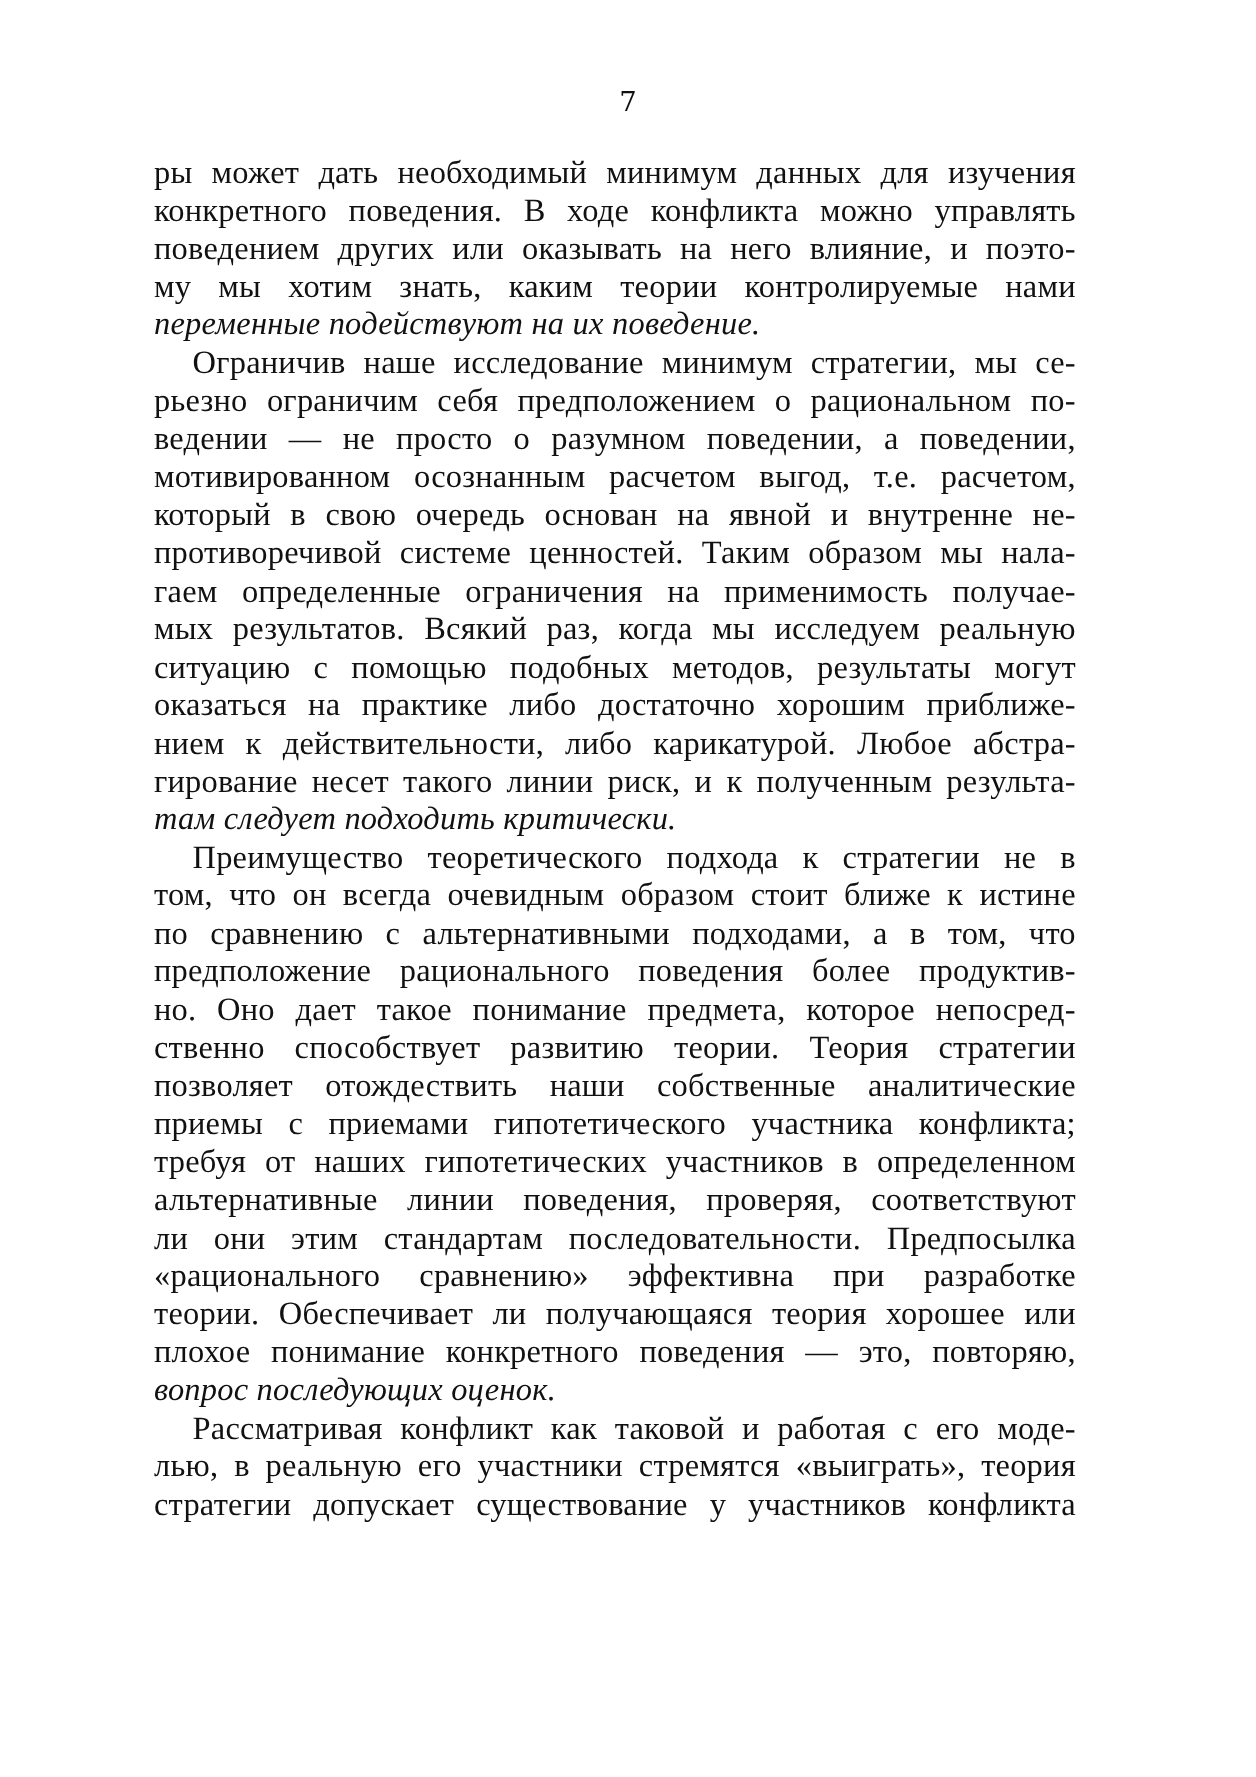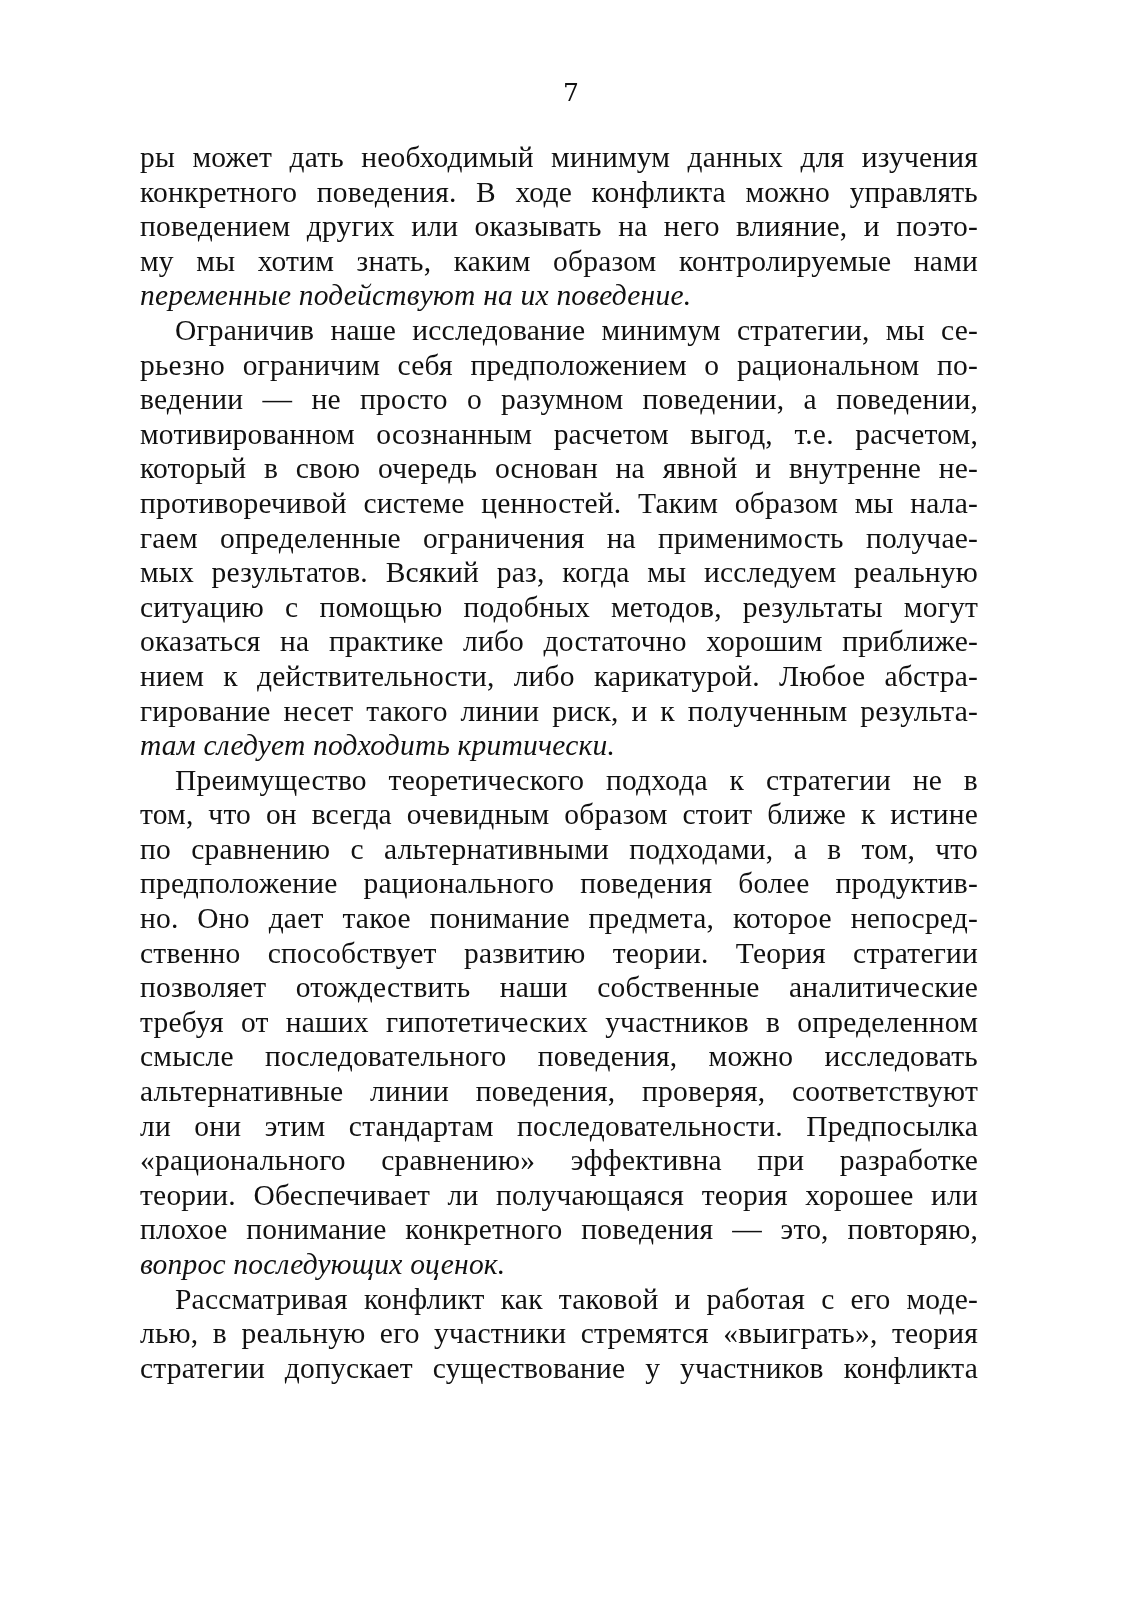--- a/index.html
+++ b/index.html
@@ -24,21 +24,21 @@
   </style>
 </head>
 <body>
 
 <div class="page">
   <div class="page-number">7</div>
   <div class="body-text" id="body-text">
       <div class="line">ры может дать необходимый минимум данных для изучения</div>
       <div class="line">конкретного поведения. В ходе конфликта можно управлять</div>
       <div class="line">поведением других или оказывать на него влияние, и поэто-</div>
-      <div class="line">му мы хотим знать, каким образом контролируемые нами</div>
+      <div class="line">му мы хотим знать, каким теории контролируемые нами</div>
       <div class="line last">переменные подействуют на их поведение.</div>
       <div class="line indent">Ограничив наше исследование минимум стратегии, мы се-</div>
       <div class="line">рьезно ограничим себя предположением о рациональном по-</div>
       <div class="line">ведении — не просто о разумном поведении, а поведении,</div>
       <div class="line">мотивированном осознанным расчетом выгод, т.е. расчетом,</div>
       <div class="line">который в свою очередь основан на явной и внутренне не-</div>
       <div class="line">противоречивой системе ценностей. Таким образом мы нала-</div>
       <div class="line">гаем определенные ограничения на применимость получае-</div>
       <div class="line">мых результатов. Всякий раз, когда мы исследуем реальную</div>
       <div class="line">ситуацию с помощью подобных методов, результаты могут</div>
@@ -46,22 +46,22 @@
       <div class="line">нием к действительности, либо карикатурой. Любое абстра-</div>
       <div class="line">гирование несет такого линии риск, и к полученным результа-</div>
       <div class="line last">там следует подходить критически.</div>
       <div class="line indent">Преимущество теоретического подхода к стратегии не в</div>
       <div class="line">том, что он всегда очевидным образом стоит ближе к истине</div>
       <div class="line">по сравнению с альтернативными подходами, а в том, что</div>
       <div class="line">предположение рационального поведения более продуктив-</div>
       <div class="line">но. Оно дает такое понимание предмета, которое непосред-</div>
       <div class="line">ственно способствует развитию теории. Теория стратегии</div>
       <div class="line">позволяет отождествить наши собственные аналитические</div>
+      <div class="line">приемы с приемами гипотетического участника конфликта;</div>
       <div class="line">требуя от наших гипотетических участников в определенном</div>
-      <div class="line">смысле последовательного поведения, можно исследовать</div>
       <div class="line">альтернативные линии поведения, проверяя, соответствуют</div>
       <div class="line">ли они этим стандартам последовательности. Предпосылка</div>
       <div class="line">«рационального сравнению» эффективна при разработке</div>
       <div class="line">теории. Обеспечивает ли получающаяся теория хорошее или</div>
       <div class="line">плохое понимание конкретного поведения — это, повторяю,</div>
       <div class="line last">вопрос последующих оценок.</div>
       <div class="line indent">Рассматривая конфликт как таковой и работая с его моде-</div>
       <div class="line">лью, в реальную его участники стремятся «выиграть», теория</div>
       <div class="line">стратегии допускает существование у участников конфликта</div>
     </div>

